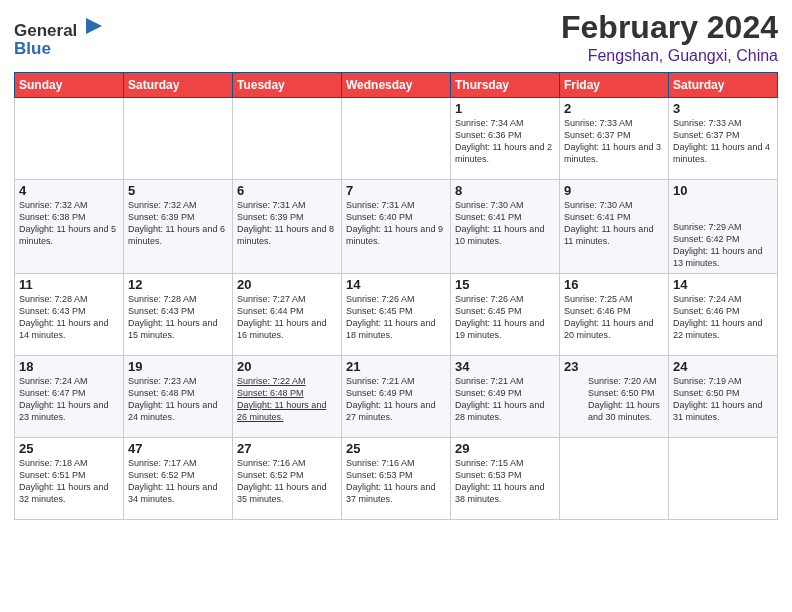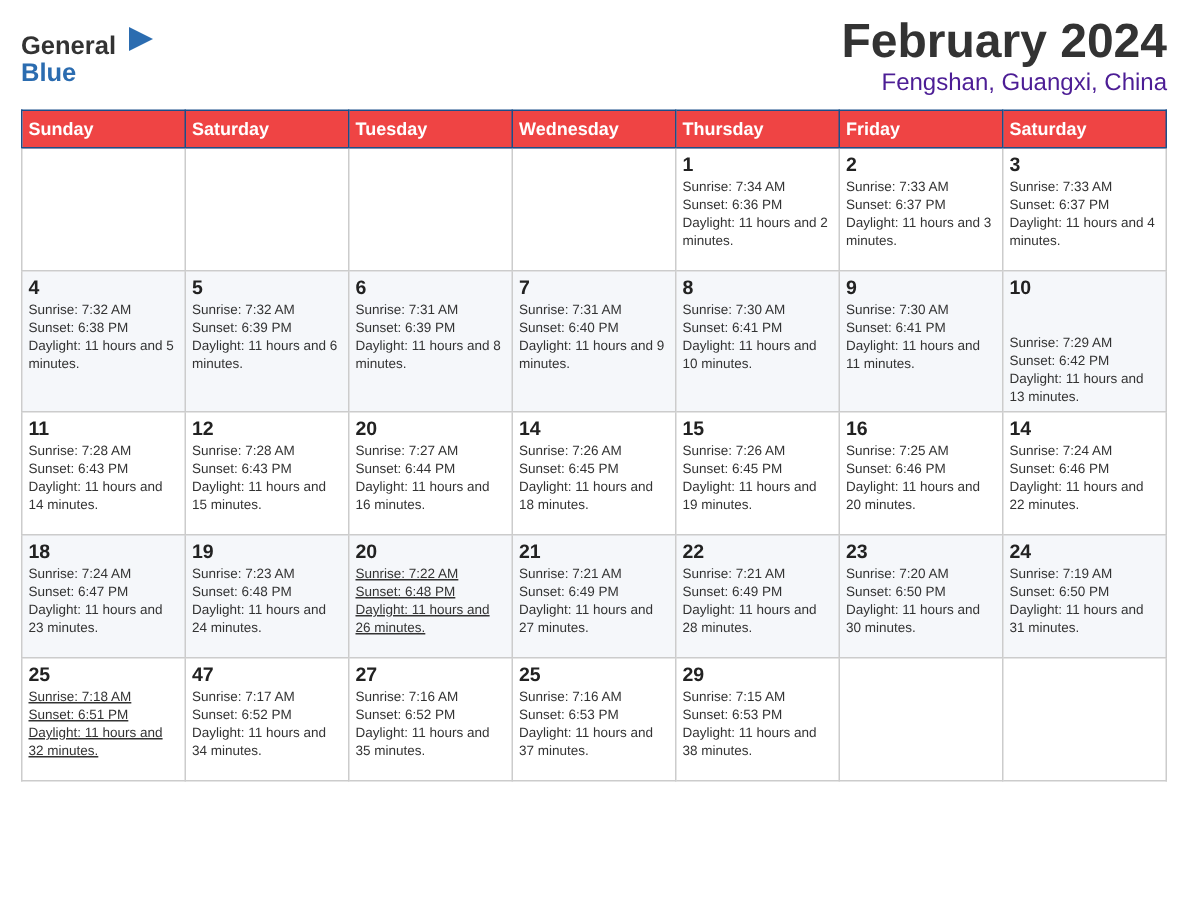--- a/index.html
+++ b/index.html
@@ -250,42 +250,42 @@
 Sunset: 6:48 PM
 Daylight: 11 hours and 26 minutes.</div>
           </td>
           <td>
             <span class="day-number">21</span>
             <div class="day-info" style="white-space: pre-line;">Sunrise: 7:21 AM
 Sunset: 6:49 PM
 Daylight: 11 hours and 27 minutes.</div>
           </td>
           <td>
-            <span class="day-number">22</span>
+            <span class="day-number">34</span>
             <div class="day-info" style="white-space: pre-line;">Sunrise: 7:21 AM
 Sunset: 6:49 PM
 Daylight: 11 hours and 28 minutes.</div>
           </td>
           <td>
             <span class="day-number">23</span>
-            <div class="day-info" style="white-space: pre-line;">Sunrise: 7:20 AM
+            <div class="day-info" style="white-space: pre-line; margin-left: 24px;">Sunrise: 7:20 AM
 Sunset: 6:50 PM
 Daylight: 11 hours and 30 minutes.</div>
           </td>
           <td>
             <span class="day-number">24</span>
             <div class="day-info" style="white-space: pre-line;">Sunrise: 7:19 AM
 Sunset: 6:50 PM
 Daylight: 11 hours and 31 minutes.</div>
           </td>
         </tr>
         <tr>
           <td>
             <span class="day-number">25</span>
-            <div class="day-info" style="white-space: pre-line; text-decoration: underline;">Sunrise: 7:18 AM
+            <div class="day-info" style="white-space: pre-line;">Sunrise: 7:18 AM
 Sunset: 6:51 PM
 Daylight: 11 hours and 32 minutes.</div>
           </td>
           <td>
             <span class="day-number">47</span>
             <div class="day-info" style="white-space: pre-line;">Sunrise: 7:17 AM
 Sunset: 6:52 PM
 Daylight: 11 hours and 34 minutes.</div>
           </td>
           <td>

